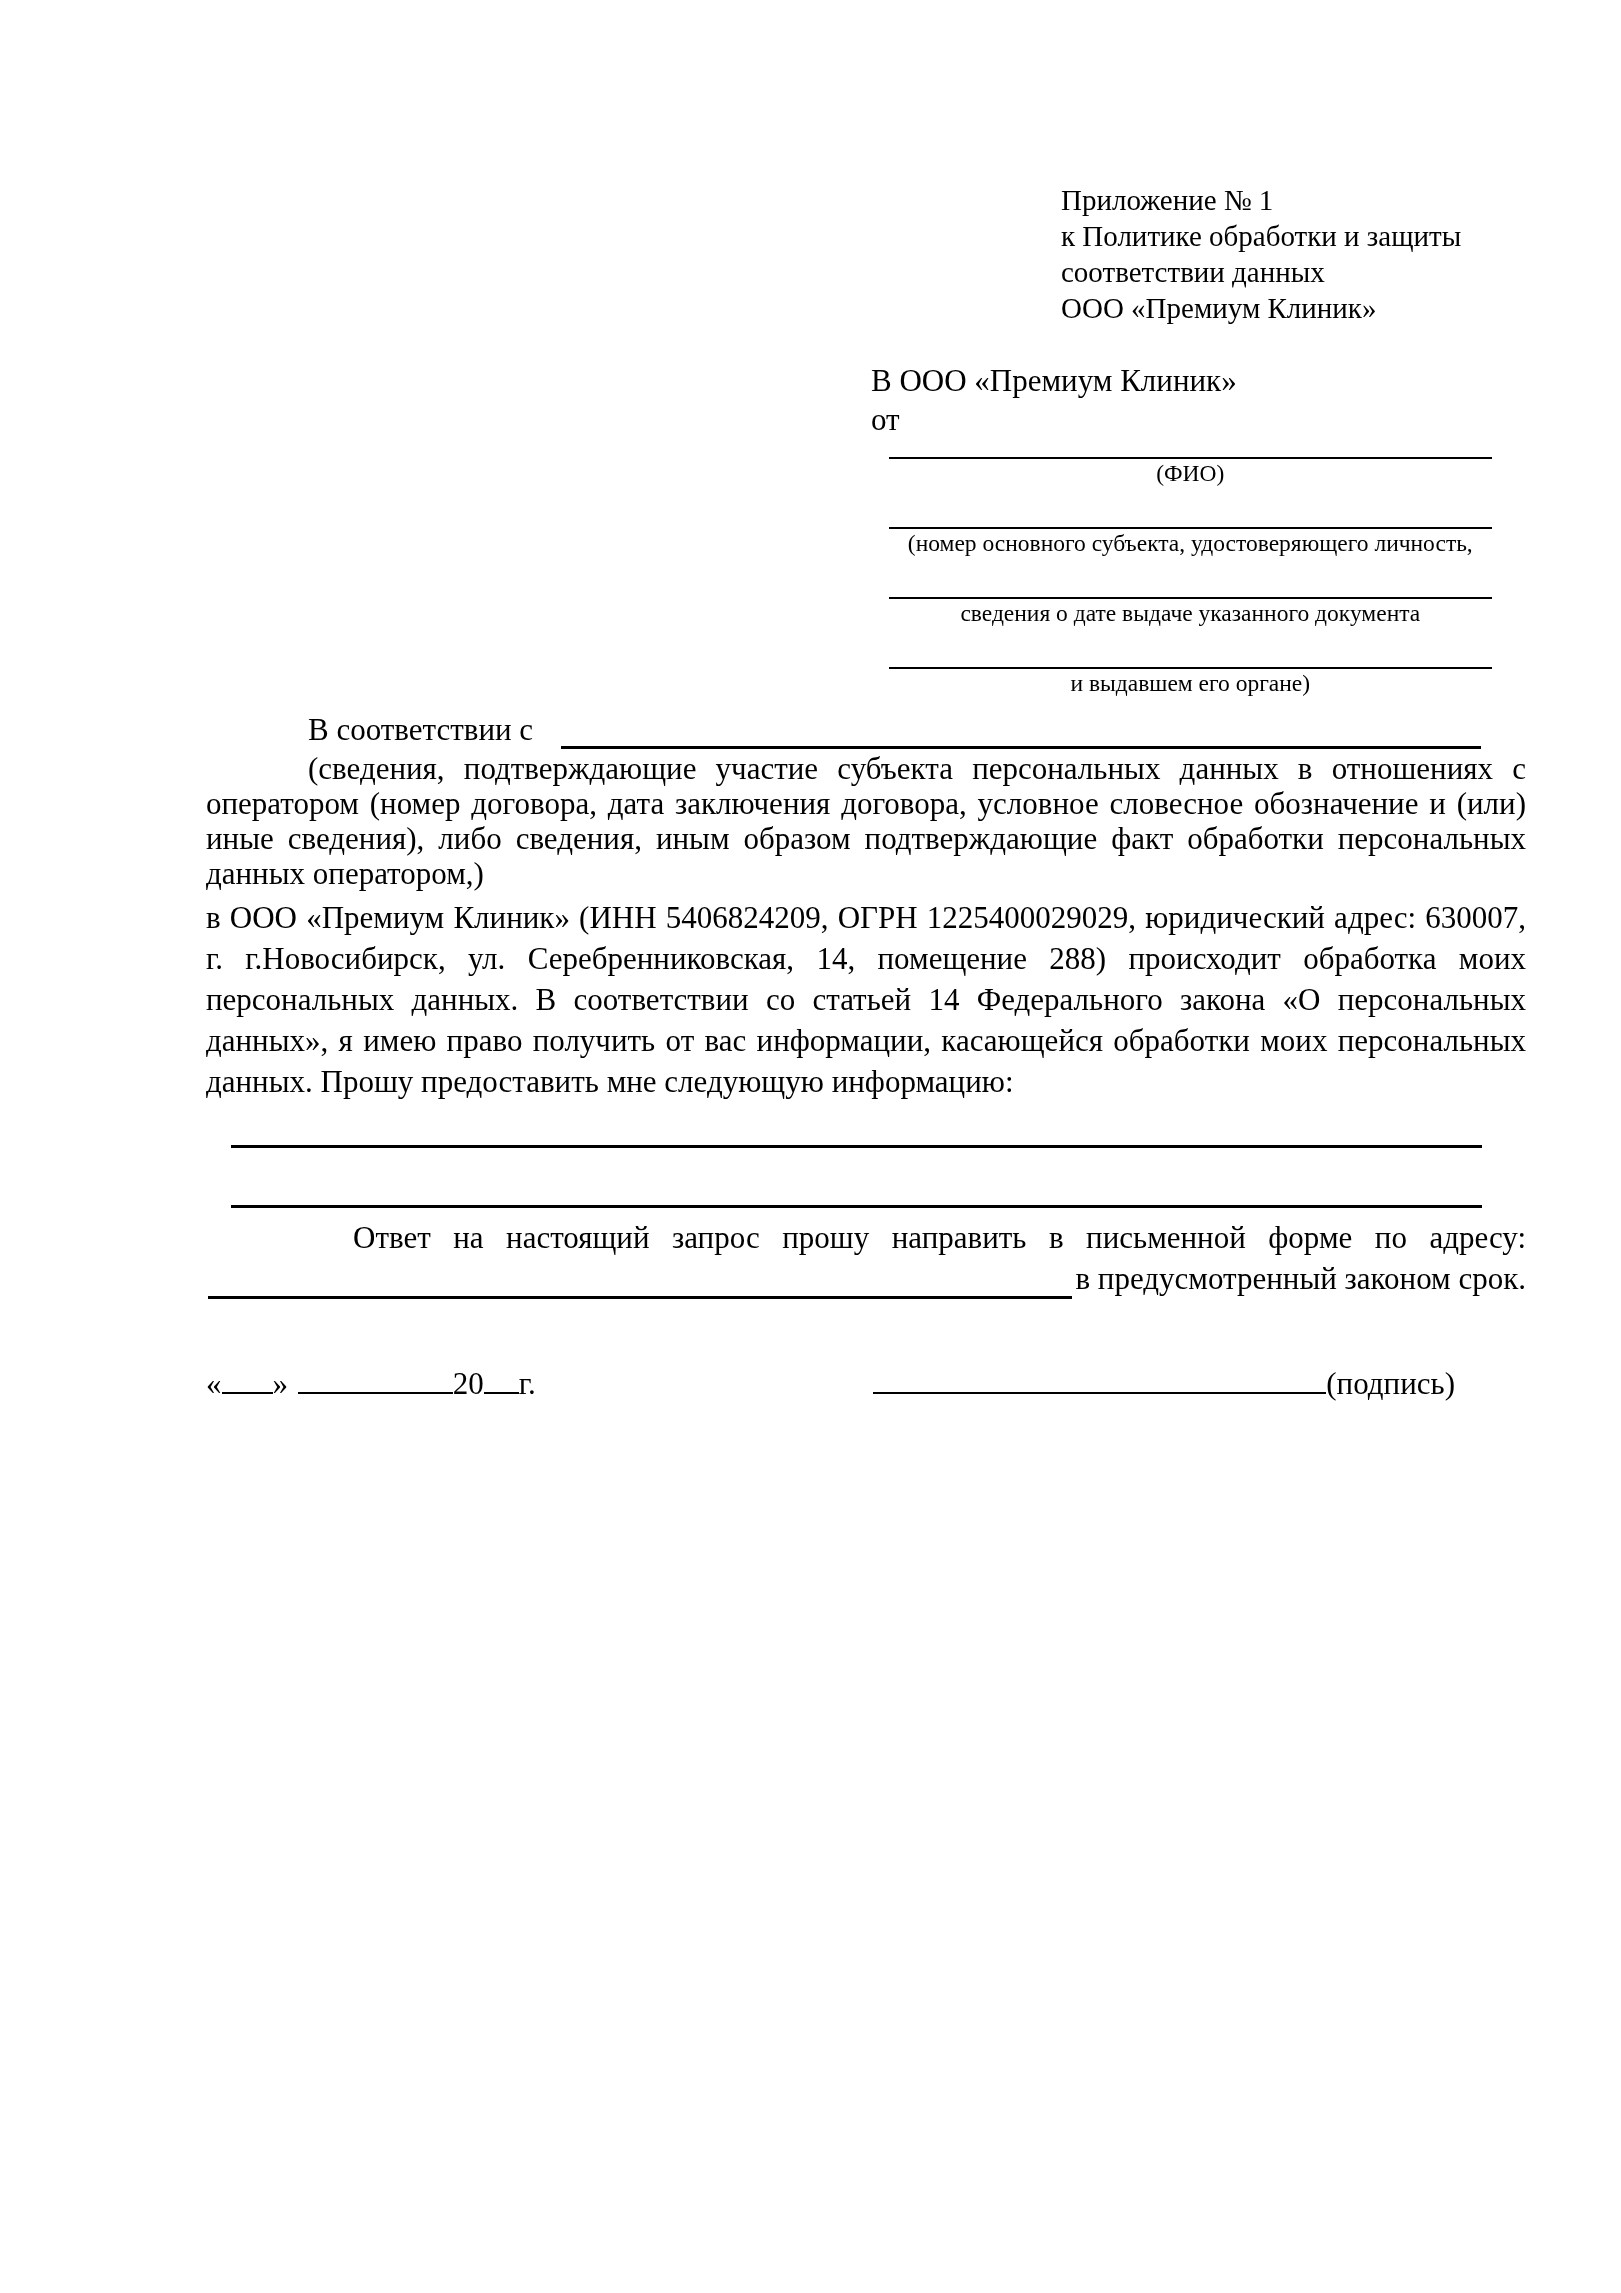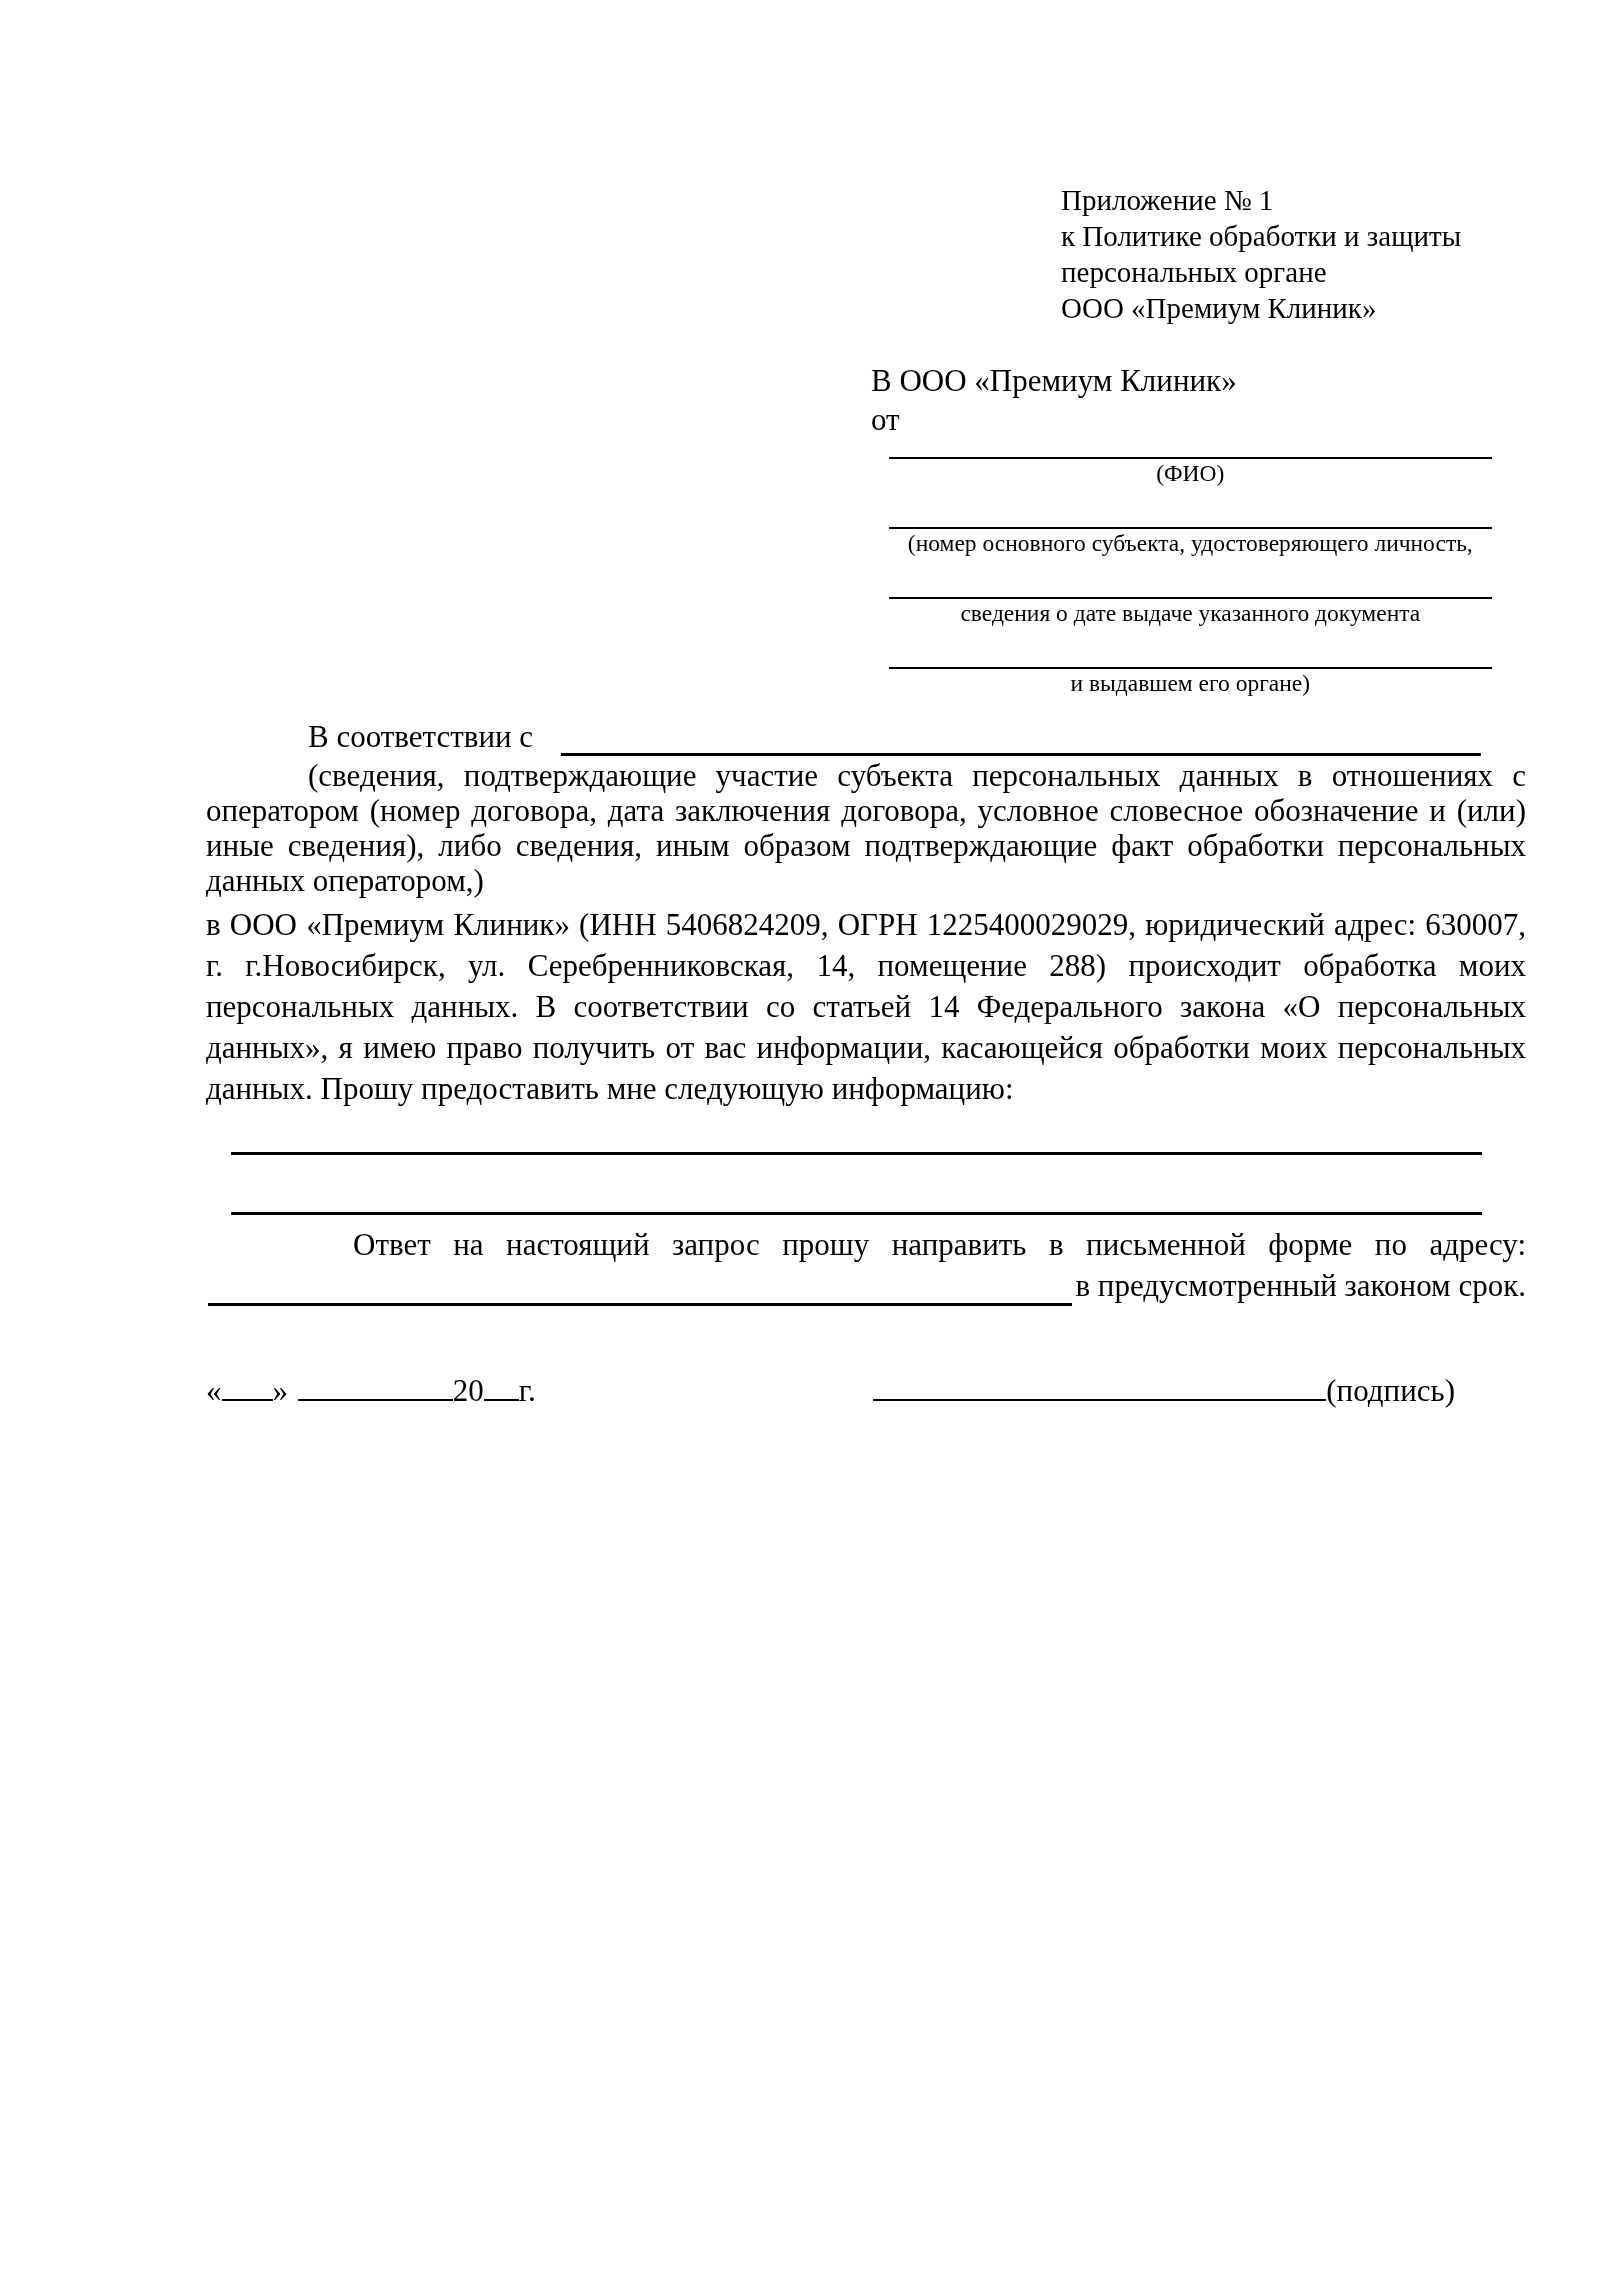--- a/index.html
+++ b/index.html
@@ -31,21 +31,21 @@
 
   
   .addressee { margin-top: 35px; margin-left: 665px; width: 621px; font-size: 31px; line-height: 39px; }
   .addressee .field { margin-left: 17.6px; }
   .blank-line { display: block; height: 17.6px; border-bottom: 2.9px solid #000; }
   .field .caption { font-size: 23.5px; line-height: 29px; text-align: center; }
   .field + .field .blank-line { margin-top: 21.6px; }
 
   .request-heading { margin-top: 27.4px; text-align: center; font-size: 31px; line-height: 39px; letter-spacing: 1px; }
 
-  .accordance { display: flex; align-items: flex-end; margin-top: 19px; padding-left: 102px; font-size: 31px; line-height: 39px; gap: 16px; }
+  .accordance { display: flex; align-items: flex-end; margin-top: 12px; padding-left: 102px; font-size: 31px; line-height: 39px; gap: 16px; }
   .accordance .fill-line { flex: 1; height: 33px; border-bottom: 3.9px solid #000; margin-left: 11.8px; margin-right: 45px; }
 
   .note { margin: 2px 0 0 0; font-size: 31px; line-height: 35px; text-align: justify; text-indent: 102px; }
 
   .body-par { margin: 5.9px 0 0 0; font-size: 31px; line-height: 41px; text-align: justify; }
 
   .fill-full { height: 25.5px; border-bottom: 3.9px solid #000; margin-left: 24.5px; margin-right: 44px; }
   .fill-full.first { margin-top: 17.6px; }
   .fill-full.second { margin-top: 31px; }
 
@@ -70,21 +70,21 @@
   .blank-seg.sig { width: 453px; }
 </style>
 </head>
 <body>
 
 <div class="page">
 
   <div class="appendix">
     <div>Приложение № 1</div>
     <div>к Политике обработки и защиты</div>
-    <div>персональных органе</div>
+    <div>соответствии данных</div>
     <div>ООО «Премиум Клиник»</div>
   </div>
 
 
   <div class="addressee">
     <div>В ООО «Премиум Клиник»</div>
     <div>от</div>
 
     <div class="field">
       <span class="blank-line"></span>

